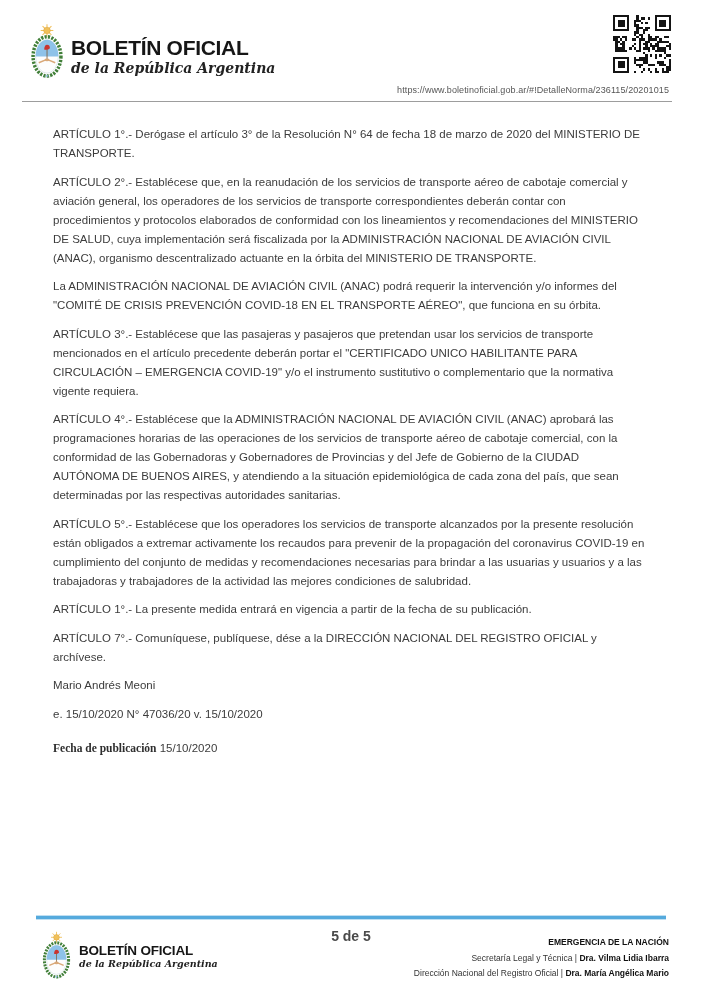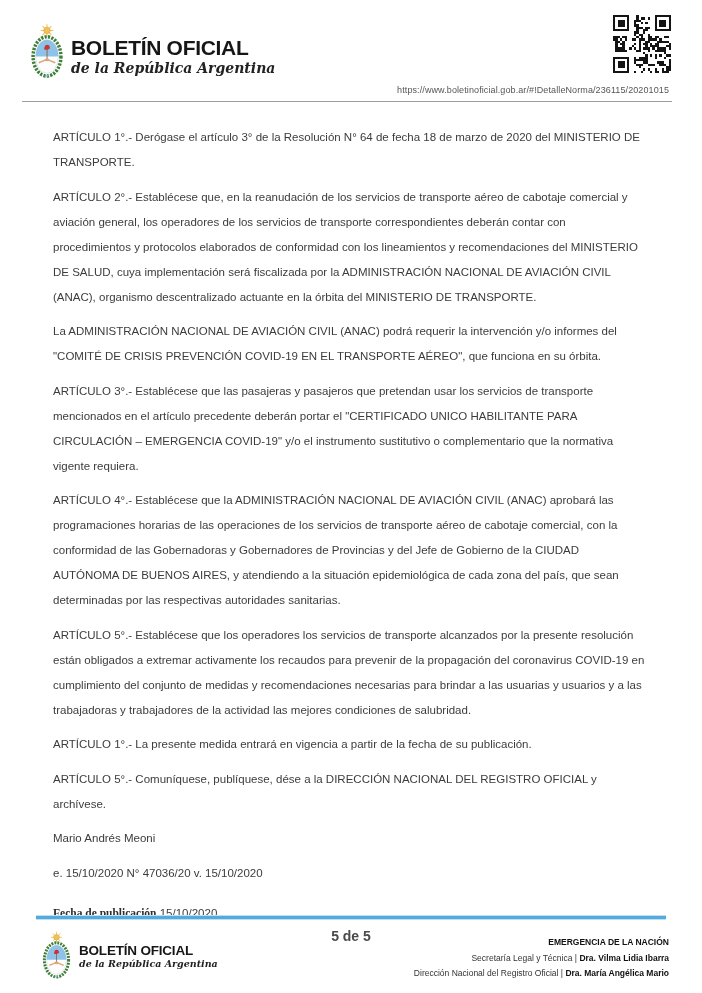--- a/index.html
+++ b/index.html
@@ -10,21 +10,21 @@
   
   .arms-svg{position:absolute;left:28px;top:23px;width:38px;height:58px;}
   .brand-text{position:absolute;left:71px;top:36px;}
   .brand-title{font-size:21px;font-weight:bold;color:#161616;letter-spacing:-0.3px;line-height:23px;}
   .brand-subtitle{font-family:"DejaVu Serif",serif;font-style:italic;font-weight:bold;font-size:14px;color:#222;line-height:18px;}
   .qr{position:absolute;right:31px;top:15px;width:58px;height:58px;}
   .qr rect{fill:#141414;shape-rendering:crispEdges;}
   .url{position:absolute;right:33px;top:85px;font-size:9px;color:#565656;letter-spacing:0.1px;}
   .hdr-rule{position:absolute;left:22px;right:30px;top:101px;border-top:1.5px solid #9d9d9d;}
   
-  .doc-body{position:absolute;left:53px;top:125px;width:592px;font-size:11.5px;line-height:25px;}
+  .doc-body{position:absolute;left:53px;top:125px;width:592px;font-size:11.5px;line-height:19px;}
   .doc-body p{margin:0 0 9.5px 0;}
   .pub{margin-top:15px !important;}
   .pub b{color:#2e2e2e;font-family:Liberation Serif, serif;}
   
   .page-num{position:absolute;left:0;top:928px;width:100%;text-align:center;font-size:14px;color:#4a4a4a;font-weight:bold;}
   .blue-rule{position:absolute;left:36px;right:36px;top:915px;height:2.5px;background:#55aadd;border-top:1px solid #bfdff2;border-bottom:1px solid #bfdff2;}
   .foot-arms{position:absolute;left:40px;top:931px;width:33px;height:50px;}
   .foot-brand-text{position:absolute;left:79px;top:943px;}
   .foot-brand-title{font-size:13.5px;font-weight:bold;color:#161616;letter-spacing:-0.2px;line-height:15px;}
   .foot-brand-subtitle{font-family:"DejaVu Serif",serif;font-style:italic;font-weight:bold;font-size:9.5px;color:#222;line-height:12px;}
@@ -341,26 +341,26 @@
       <rect x="21" y="24" width="1" height="1"></rect>
       <rect x="22" y="24" width="1" height="1"></rect>
       <rect x="23" y="24" width="1" height="1"></rect>
     </svg>
   <div class="url">https://www.boletinoficial.gob.ar/#!DetalleNorma/236115/20201015</div>
   <div class="hdr-rule"></div>
 
   <main class="doc-body">
     <p>ARTÍCULO 1°.- Derógase el artículo 3° de la Resolución N° 64 de fecha 18 de marzo de 2020 del MINISTERIO DE TRANSPORTE.</p>
     <p>ARTÍCULO 2°.- Establécese que, en la reanudación de los servicios de transporte aéreo de cabotaje comercial y aviación general, los operadores de los servicios de transporte correspondientes deberán contar con procedimientos y protocolos elaborados de conformidad con los lineamientos y recomendaciones del MINISTERIO DE SALUD, cuya implementación será fiscalizada por la ADMINISTRACIÓN NACIONAL DE AVIACIÓN CIVIL (ANAC), organismo descentralizado actuante en la órbita del MINISTERIO DE TRANSPORTE.</p>
-    <p>La ADMINISTRACIÓN NACIONAL DE AVIACIÓN CIVIL (ANAC) podrá requerir la intervención y/o informes del "COMITÉ DE CRISIS PREVENCIÓN COVID-19 EN EL TRANSPORTE AÉREO", que funciona en su órbita.</p>
+    <p>La ADMINISTRACIÓN NACIONAL DE AVIACIÓN CIVIL (ANAC) podrá requerir la intervención y/o informes del "COMITÉ DE CRISIS PREVENCIÓN COVID-18 EN EL TRANSPORTE AÉREO", que funciona en su órbita.</p>
     <p>ARTÍCULO 3°.- Establécese que las pasajeras y pasajeros que pretendan usar los servicios de transporte mencionados en el artículo precedente deberán portar el "CERTIFICADO UNICO HABILITANTE PARA CIRCULACIÓN – EMERGENCIA COVID-19" y/o el instrumento sustitutivo o complementario que la normativa vigente requiera.</p>
     <p>ARTÍCULO 4°.- Establécese que la ADMINISTRACIÓN NACIONAL DE AVIACIÓN CIVIL (ANAC) aprobará las programaciones horarias de las operaciones de los servicios de transporte aéreo de cabotaje comercial, con la conformidad de las Gobernadoras y Gobernadores de Provincias y del Jefe de Gobierno de la CIUDAD AUTÓNOMA DE BUENOS AIRES, y atendiendo a la situación epidemiológica de cada zona del país, que sean determinadas por las respectivas autoridades sanitarias.</p>
     <p>ARTÍCULO 5°.- Establécese que los operadores los servicios de transporte alcanzados por la presente resolución están obligados a extremar activamente los recaudos para prevenir de la propagación del coronavirus COVID-19 en cumplimiento del conjunto de medidas y recomendaciones necesarias para brindar a las usuarias y usuarios y a las trabajadoras y trabajadores de la actividad las mejores condiciones de salubridad.</p>
     <p>ARTÍCULO 1°.- La presente medida entrará en vigencia a partir de la fecha de su publicación.</p>
-    <p>ARTÍCULO 5°.- Comuníquese, publíquese, dése a la DIRECCIÓN NACIONAL DEL REGISTRO OFICIAL y archívese.</p>
+    <p>ARTÍCULO 7°.- Comuníquese, publíquese, dése a la DIRECCIÓN NACIONAL DEL REGISTRO OFICIAL y archívese.</p>
     <p>Mario Andrés Meoni</p>
     <p>e. 15/10/2020 N° 47036/20 v. 15/10/2020</p>
     <p class="pub"><b>Fecha de publicación</b> <span>15/10/2020</span></p>
   </main>
 
   <div class="page-num">5 de 5</div>
   <div class="blue-rule"></div>
 
   <svg class="foot-arms">
       <use href="#arms"></use>

